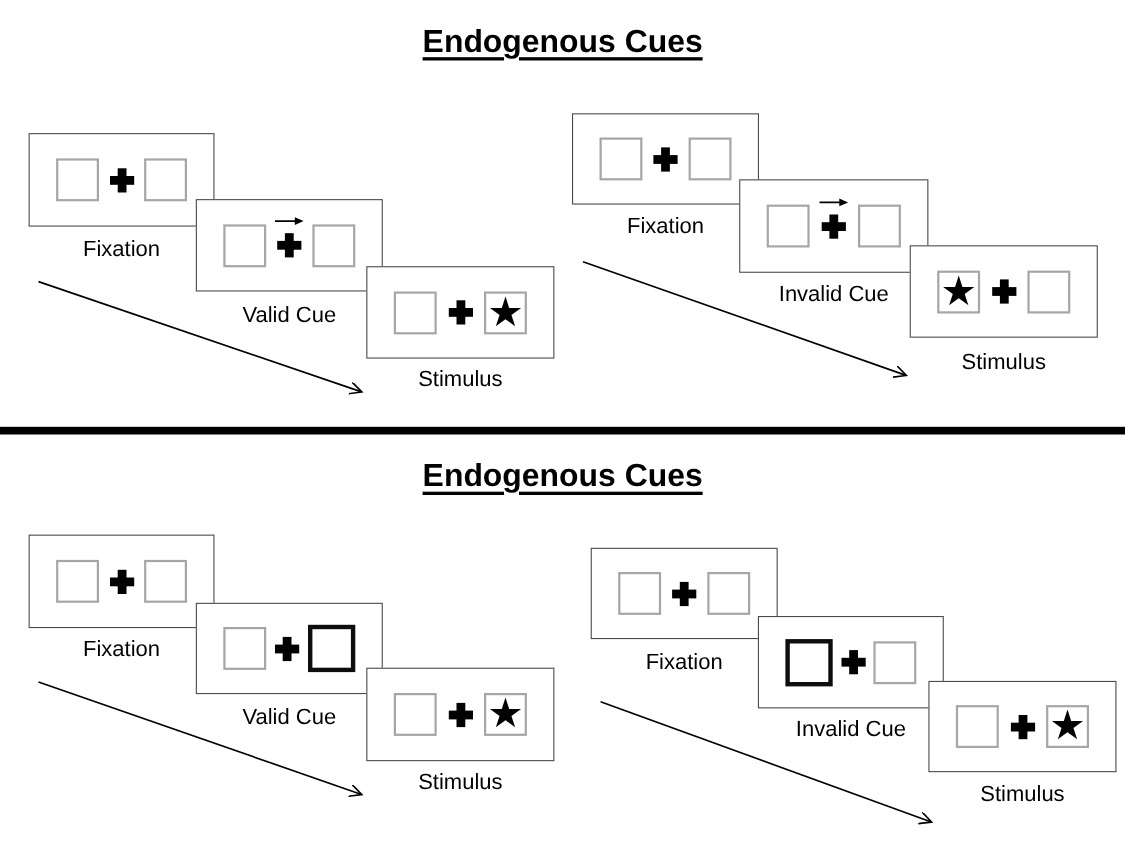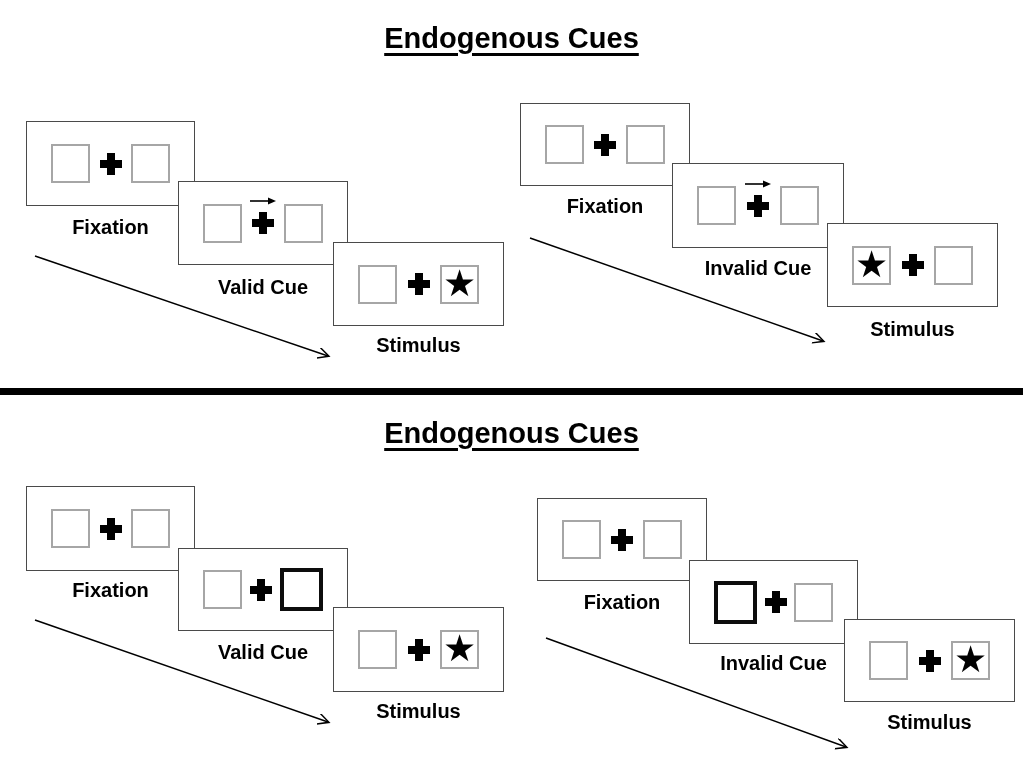--- a/index.html
+++ b/index.html
@@ -63,21 +63,21 @@
     width: 8px; height: 22px; background: #000;
   }
   .cue-arrow {
     position: absolute; left: 50%; top: -17px;
     transform: translateX(-50%);
   }
 
   .plabel {
     position: absolute;
     text-align: center;
-    font-size: 20px; font-weight: bold; color: #000;
+    font-size: 20px; font-weight: normal; color: #000;
     line-height: 23px;
     white-space: nowrap;
   }
 
   .overlay {
     position: absolute; left: 0; top: 0;
     pointer-events: none;
   }
 </style>
 </head>

